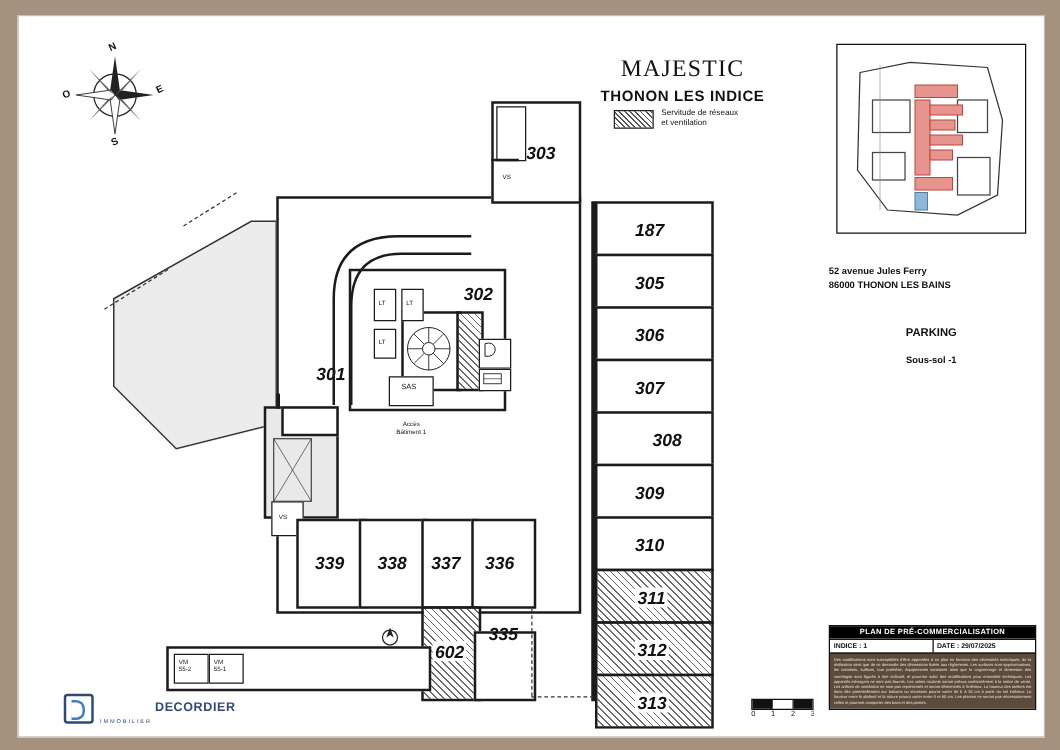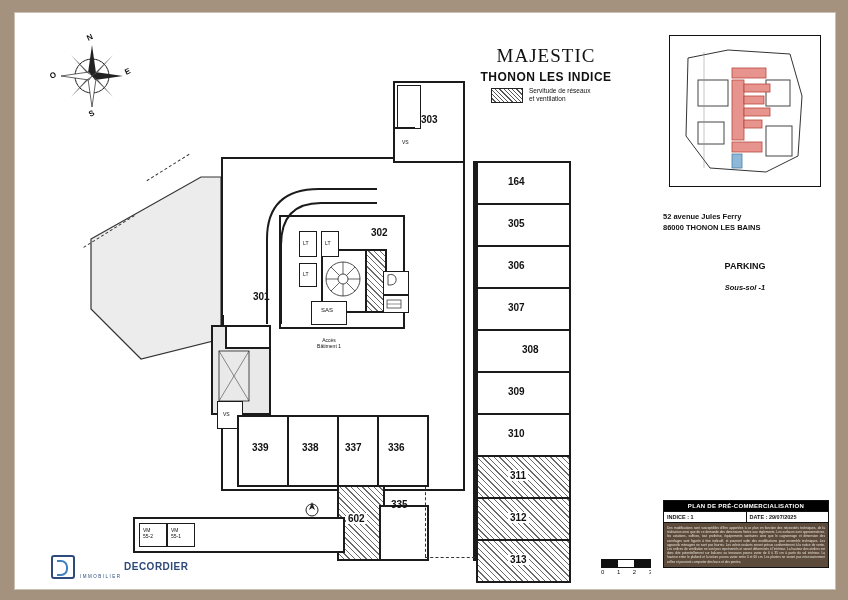--- a/index.html
+++ b/index.html
@@ -26,21 +26,21 @@
   .maj-title .t1{font-family:"Liberation Serif",serif;font-size:19px;letter-spacing:1px;color:#111;}
   .maj-title .t2{font-size:12px;font-weight:bold;color:#111;margin-top:3px;letter-spacing:.5px;}
   .legend{position:absolute;left:470px;top:68px;display:flex;align-items:center;gap:6px;}
   .legend .sw{width:30px;height:13px;border:1px solid #222;
      background:repeating-linear-gradient(45deg,#fff 0 2px,#555 2px 3px);}
   .legend .lt{font-size:6.5px;line-height:8px;color:#111;}
 
   
   .wall{position:absolute;background:#1b1b1b;}
   .room{position:absolute;border:2px solid #1b1b1b;background:#ffffff;}
-  .rlabel{position:absolute;font-size:10px;font-weight:bold;color:#111;}
+  .rlabel{position:absolute;font-size:14px;font-weight:bold;color:#111;font-style:italic;}
   .hatch{background:repeating-linear-gradient(45deg,#fff 0 3px,#6a6a6a 3px 4px);}
   .grey{background:#e9e9e9;}
   .thin{position:absolute;border:1px solid #1b1b1b;background:#fff;}
   .tinytxt{position:absolute;font-size:5px;color:#111;line-height:6px;}
   .dash{position:absolute;border-top:1px dashed #333;}
 
   
   .scalebar{position:absolute;left:580px;top:540px;}
   .scalebar .bar{display:flex;height:7px;border:1px solid #111;width:48px;}
   .scalebar .bar div{flex:1;border-right:1px solid #111;}
@@ -53,21 +53,21 @@
   .logo .mark{width:20px;height:20px;border:2px solid #2d4a7a;border-radius:3px;position:relative;}
   .logo .mark:after{content:"";position:absolute;left:4px;top:3px;width:9px;height:12px;border:2px solid #3f7fbf;border-left:none;border-radius:0 7px 7px 0;}
   .logo .txt b{font-size:10px;color:#2d4a7a;letter-spacing:.5px;margin-left:44px;}
   .logo .txt span{display:block;font-size:4.5px;color:#2d4a7a;letter-spacing:1.5px;}
 
   
   .side{position:absolute;left:648px;top:22px;width:164px;}
   .keyplan{width:150px;height:150px;border:1px solid #111;background:#fff;position:relative;margin:0 auto;overflow:hidden;}
   .addr{margin-top:24px;text-align:left;font-size:7.5px;font-weight:bold;color:#111;line-height:11px;}
   .parking{margin-top:28px;text-align:center;font-size:9px;font-weight:bold;color:#111;}
-  .soussol{margin-top:12px;text-align:center;font-size:7.5px;font-weight:bold;color:#111;font-style:italic;}
+  .soussol{margin-top:12px;text-align:center;font-size:7.5px;font-weight:bold;color:#111;}
 
   .cart{position:absolute;left:648px;top:487px;width:164px;border:1px solid #111;}
   .cart .hd{background:#000;color:#fff;font-size:6px;text-align:center;padding:2px 0;letter-spacing:.3px;font-weight:bold;}
   .cart .row{display:flex;border-top:1px solid #111;background:#fff;}
   .cart .row div{flex:1;font-size:5.5px;font-weight:bold;padding:2px 3px;color:#111;}
   .cart .row div:first-child{border-right:1px solid #111;}
   .cart .note{border-top:1px solid #111;background:#5c4a3a;color:#e8e2da;font-size:3.2px;line-height:4.2px;padding:3px;text-align:justify;}
 </style>
 </head>
 <body>
@@ -113,21 +113,21 @@
     <div class="room" style="left:200px;top:138px;width:240px;height:330px;"></div>
 
     <div class="room" style="left:372px;top:62px;width:68px;height:78px;"></div>
     <div class="rlabel" style="left:400px;top:95px">303</div>
     <div class="thin" style="left:376px;top:66px;width:22px;height:42px;"></div>
     <div class="tinytxt" style="left:381px;top:120px">VS</div>
     <div class="wall" style="left:372px;top:108px;width:22px;height:2px"></div>
 
     <div style="position:absolute;left:455px;top:142px;width:95px;">
       <div class="room" style="position:relative;left:0;top:0;width:91px;height:40px;margin-bottom:-2px">
-          <span class="rlabel" style="left:30px;top:13px">164</span>
+          <span class="rlabel" style="left:30px;top:13px">187</span>
         </div>
       <div class="room" style="position:relative;left:0;width:91px;height:40px;margin-bottom:-2px">
           <span class="rlabel" style="left:30px;top:13px">305</span>
         </div>
       <div class="room" style="position:relative;left:0;width:91px;height:40px;margin-bottom:-2px">
           <span class="rlabel" style="left:30px;top:13px">306</span>
         </div>
       <div class="room" style="position:relative;left:0;width:91px;height:40px;margin-bottom:-2px">
           <span class="rlabel" style="left:30px;top:13px">307</span>
         </div>

